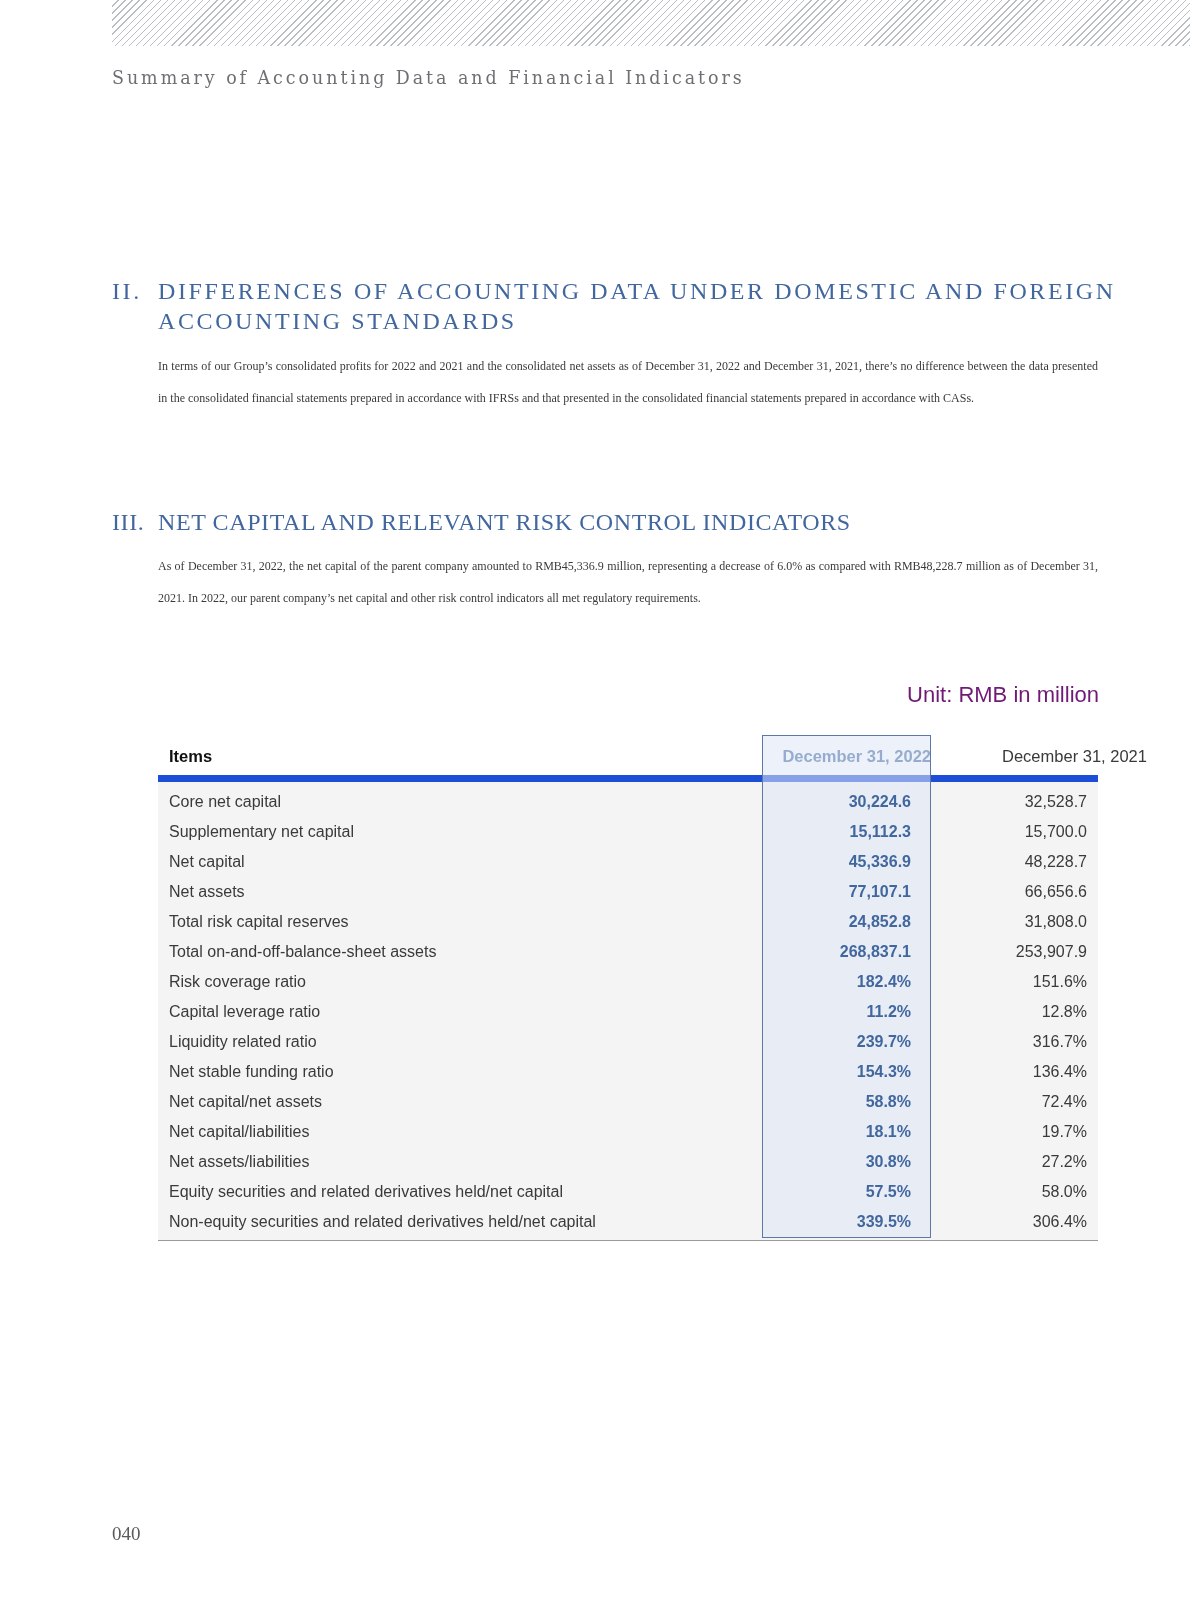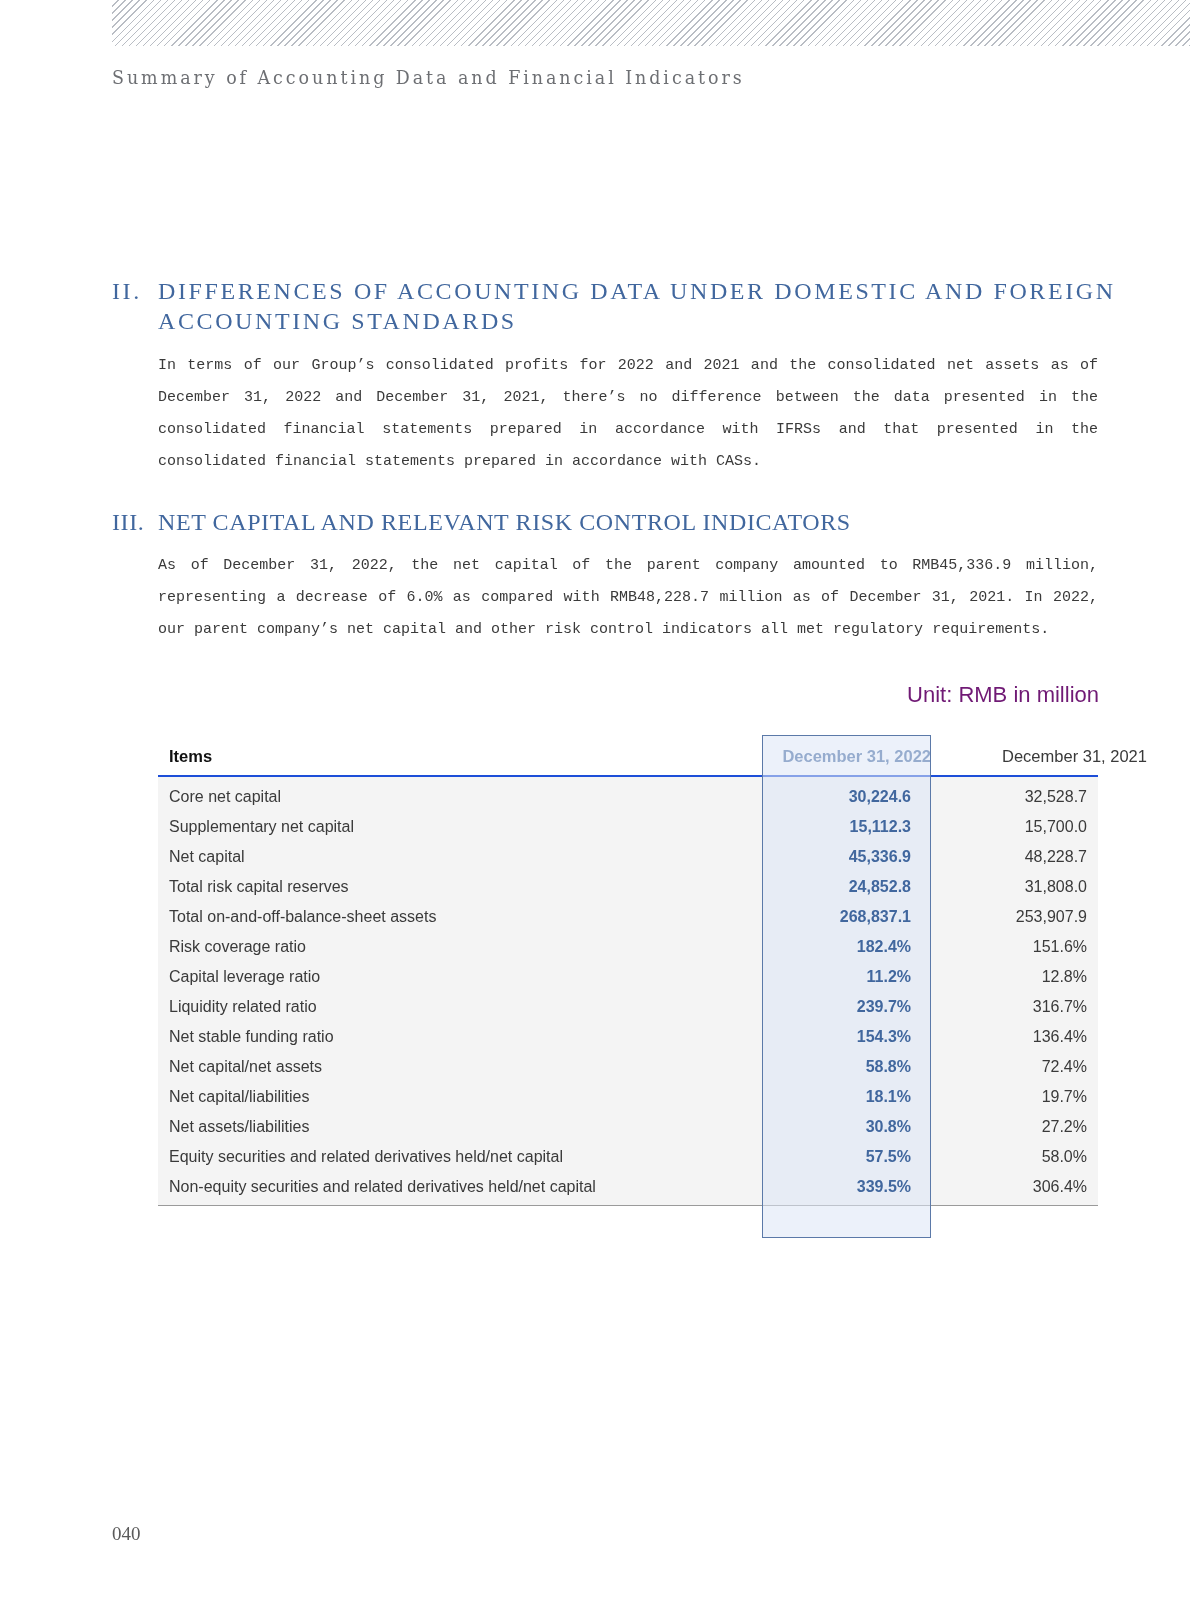--- a/index.html
+++ b/index.html
@@ -18,36 +18,36 @@
     position: absolute; left: 112px;
     font-family: "Liberation Serif", serif; font-size: 24px; color: #41679e;
     letter-spacing: 2.6px; line-height: 30px;
   }
   .section-heading .num { position: absolute; left: 0; top: 0; }
   .section-heading .txt { position: absolute; left: 46px; top: 0; width: 1000px; }
   .h2 { top: 276px; }
   .h3 { top: 507px; letter-spacing: 0.6px; }
   .para {
     position: absolute; left: 158px; width: 940px;
-    font-family: Liberation Mono, monospace; font-size: 15px; color: #3a3a3a;
+    font-family: Liberation Serif, serif; font-size: 12px; color: #3a3a3a;
     line-height: 32px; text-align: justify;
   }
   .p2 { top: 350px; }
   .p3 { top: 550px; }
   .unit {
     position: absolute; right: 91px; top: 682px;
     font-family: "Liberation Sans", sans-serif; font-size: 22px; color: #701a75;
   }
   .table-wrap { position: absolute; left: 158px; top: 735px; width: 940px; }
   .hl-col {
     position: absolute; left: 604px; top: 0; width: 169px; height: 503px;
     border: 1px solid #5b79a8; background: rgba(220, 230, 246, 0.55); box-sizing: border-box;
     z-index: 2; pointer-events: none;
   }
-  .thead { position: relative; height: 40px; border-bottom: 2px solid #1d4ed8; }
+  .thead { position: relative; height: 40px; border-bottom: 7px solid #1d4ed8; }
   .th {
     position: absolute; top: 12px;
     font-family: "Liberation Sans", sans-serif; font-size: 16.5px;
   }
   .th-items { left: 11px; font-weight: bold; color: #111; }
   .th-2022 { left: 604px; width: 169px; text-align: right; font-weight: bold; color: #41679e; }
   .th-2021 { left: 789px; width: 167px; text-align: center; color: #3a3a3a; padding-left: 44px; }
   .tbody { position: relative; background: #f4f4f4; border-bottom: 1px solid #9a9a9a; padding: 6px 0 2px 0; }
   .tr { position: relative; height: 30px; }
   .td {
@@ -99,20 +99,25 @@
         <span class="td td-item">Supplementary net capital</span>
         <span class="td td-2022">15,112.3</span>
         <span class="td td-2021">15,700.0</span>
       </div>
       <div class="tr">
         <span class="td td-item">Net capital</span>
         <span class="td td-2022">45,336.9</span>
         <span class="td td-2021">48,228.7</span>
       </div>
       <div class="tr">
+        <span class="td td-item">Net assets</span>
+        <span class="td td-2022">77,107.1</span>
+        <span class="td td-2021">66,656.6</span>
+      </div>
+      <div class="tr">
         <span class="td td-item">Total risk capital reserves</span>
         <span class="td td-2022">24,852.8</span>
         <span class="td td-2021">31,808.0</span>
       </div>
       <div class="tr">
         <span class="td td-item">Total on-and-off-balance-sheet assets</span>
         <span class="td td-2022">268,837.1</span>
         <span class="td td-2021">253,907.9</span>
       </div>
       <div class="tr">

